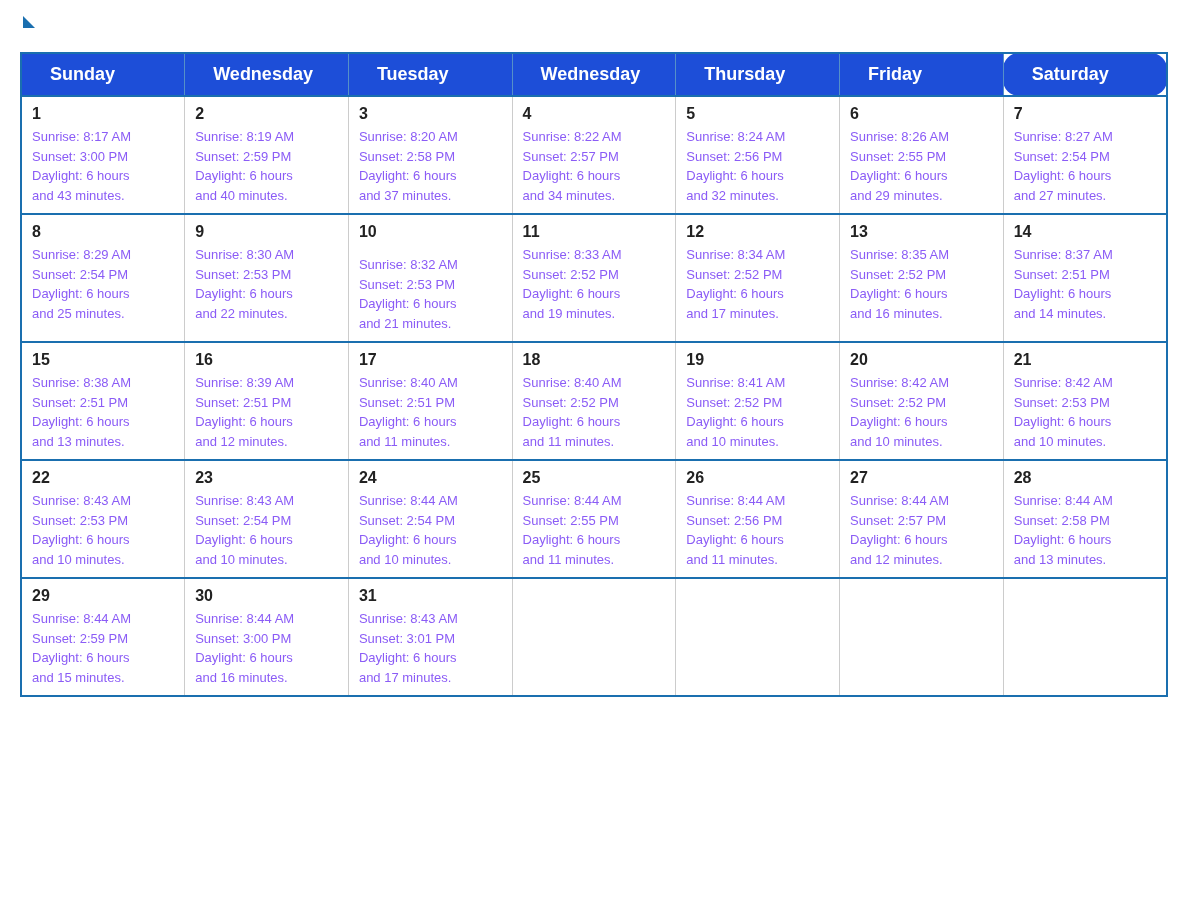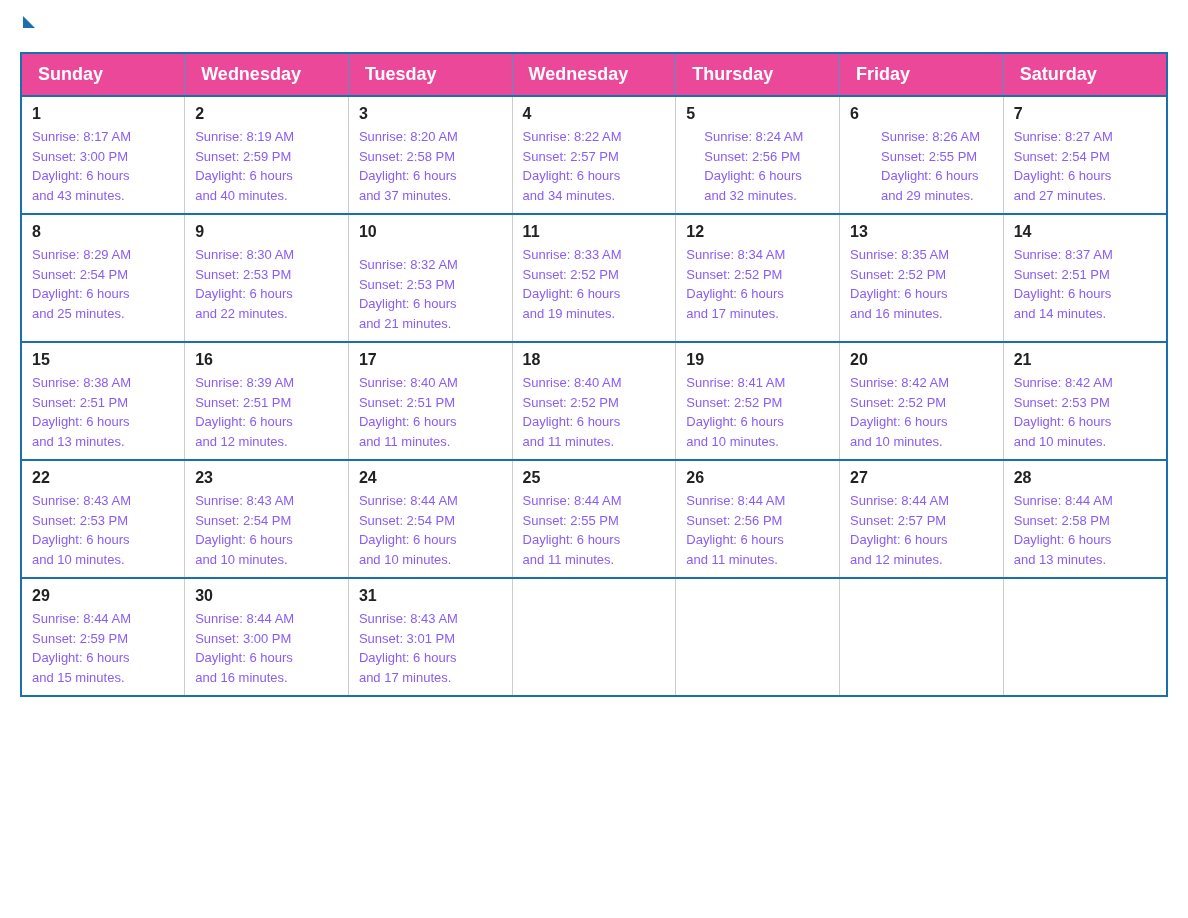--- a/index.html
+++ b/index.html
@@ -28,30 +28,31 @@
       font-size: 24px;
       font-weight: normal;
       color: #333;
     }
     .calendar {
       width: 100%;
       border-collapse: collapse;
       border: 2px solid #1a6faf;
     }
     .calendar thead tr th {
-      background-color: #ec4899;
+      background-color: #1d4ed8;
       color: #fff;
       font-size: 18px;
       font-weight: bold;
-      padding: 10px 16px;
+      padding: 10px 28px;
       text-align: left;
       border-right: 1px solid #5590c8;
     }
     .calendar thead tr th:last-child {
       border-right: none;
+      border-radius: 16px;
     }
     .calendar tbody tr {
       border-top: 2px solid #1a6faf;
     }
     .calendar tbody tr td {
       vertical-align: top;
       padding: 8px 10px;
       border-right: 1px solid #ccc;
       font-size: 13.5px;
       color: #222;
@@ -159,28 +160,28 @@
         </td>
         <td>
           <span class="day-num">4</span>
           <div class="day-info" style="white-space: pre-line;">Sunrise: 8:22 AM
 Sunset: 2:57 PM
 Daylight: 6 hours
 and 34 minutes.</div>
         </td>
         <td>
           <span class="day-num">5</span>
-          <div class="day-info" style="white-space: pre-line; margin-left: 18px;">Sunrise: 8:24 AM
+          <div class="day-info" style="white-space: pre-line;">Sunrise: 8:24 AM
 Sunset: 2:56 PM
 Daylight: 6 hours
 and 32 minutes.</div>
         </td>
         <td>
           <span class="day-num">6</span>
-          <div class="day-info" style="white-space: pre-line; margin-left: 31px;">Sunrise: 8:26 AM
+          <div class="day-info" style="white-space: pre-line;">Sunrise: 8:26 AM
 Sunset: 2:55 PM
 Daylight: 6 hours
 and 29 minutes.</div>
         </td>
         <td>
           <span class="day-num">7</span>
           <div class="day-info" style="white-space: pre-line;">Sunrise: 8:27 AM
 Sunset: 2:54 PM
 Daylight: 6 hours
 and 27 minutes.</div>

